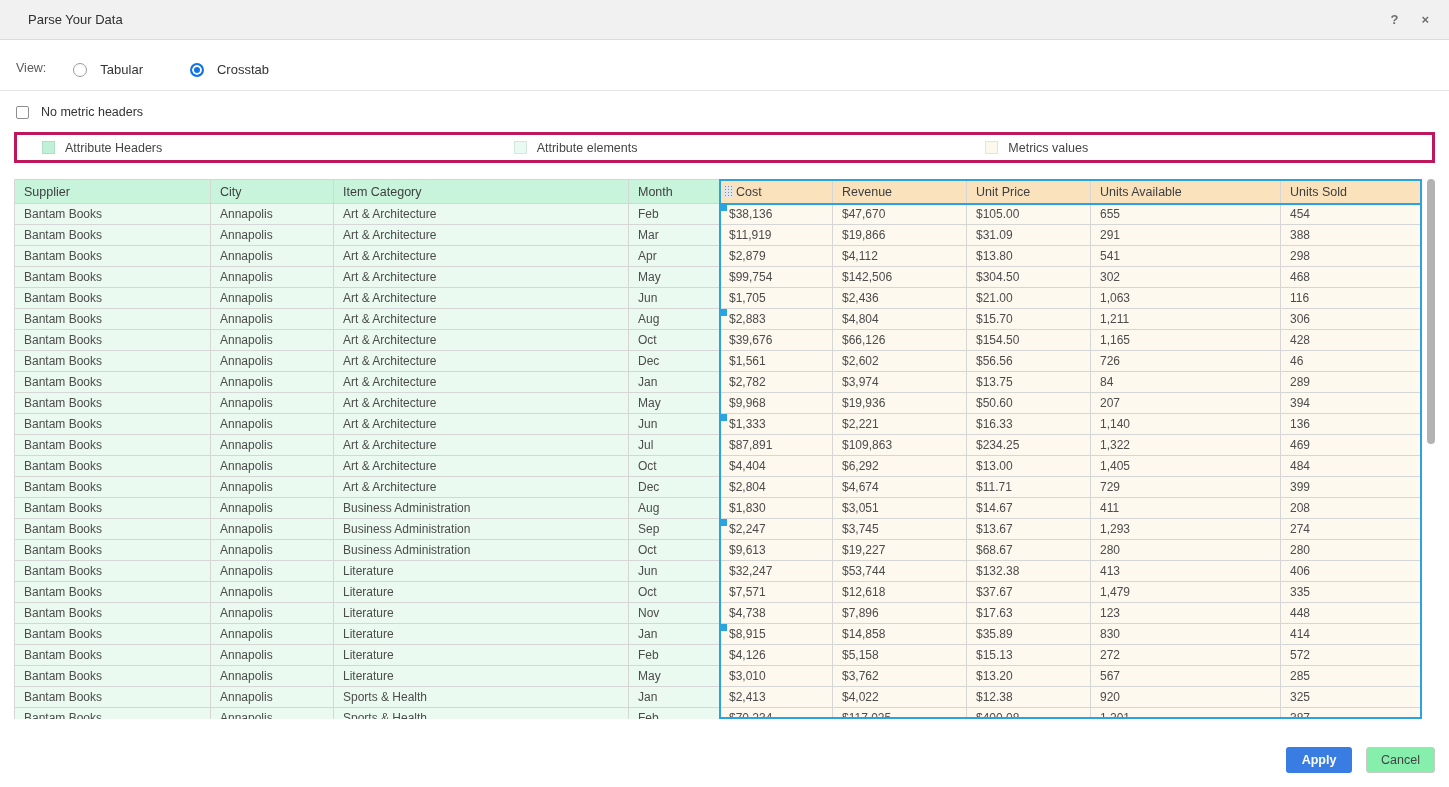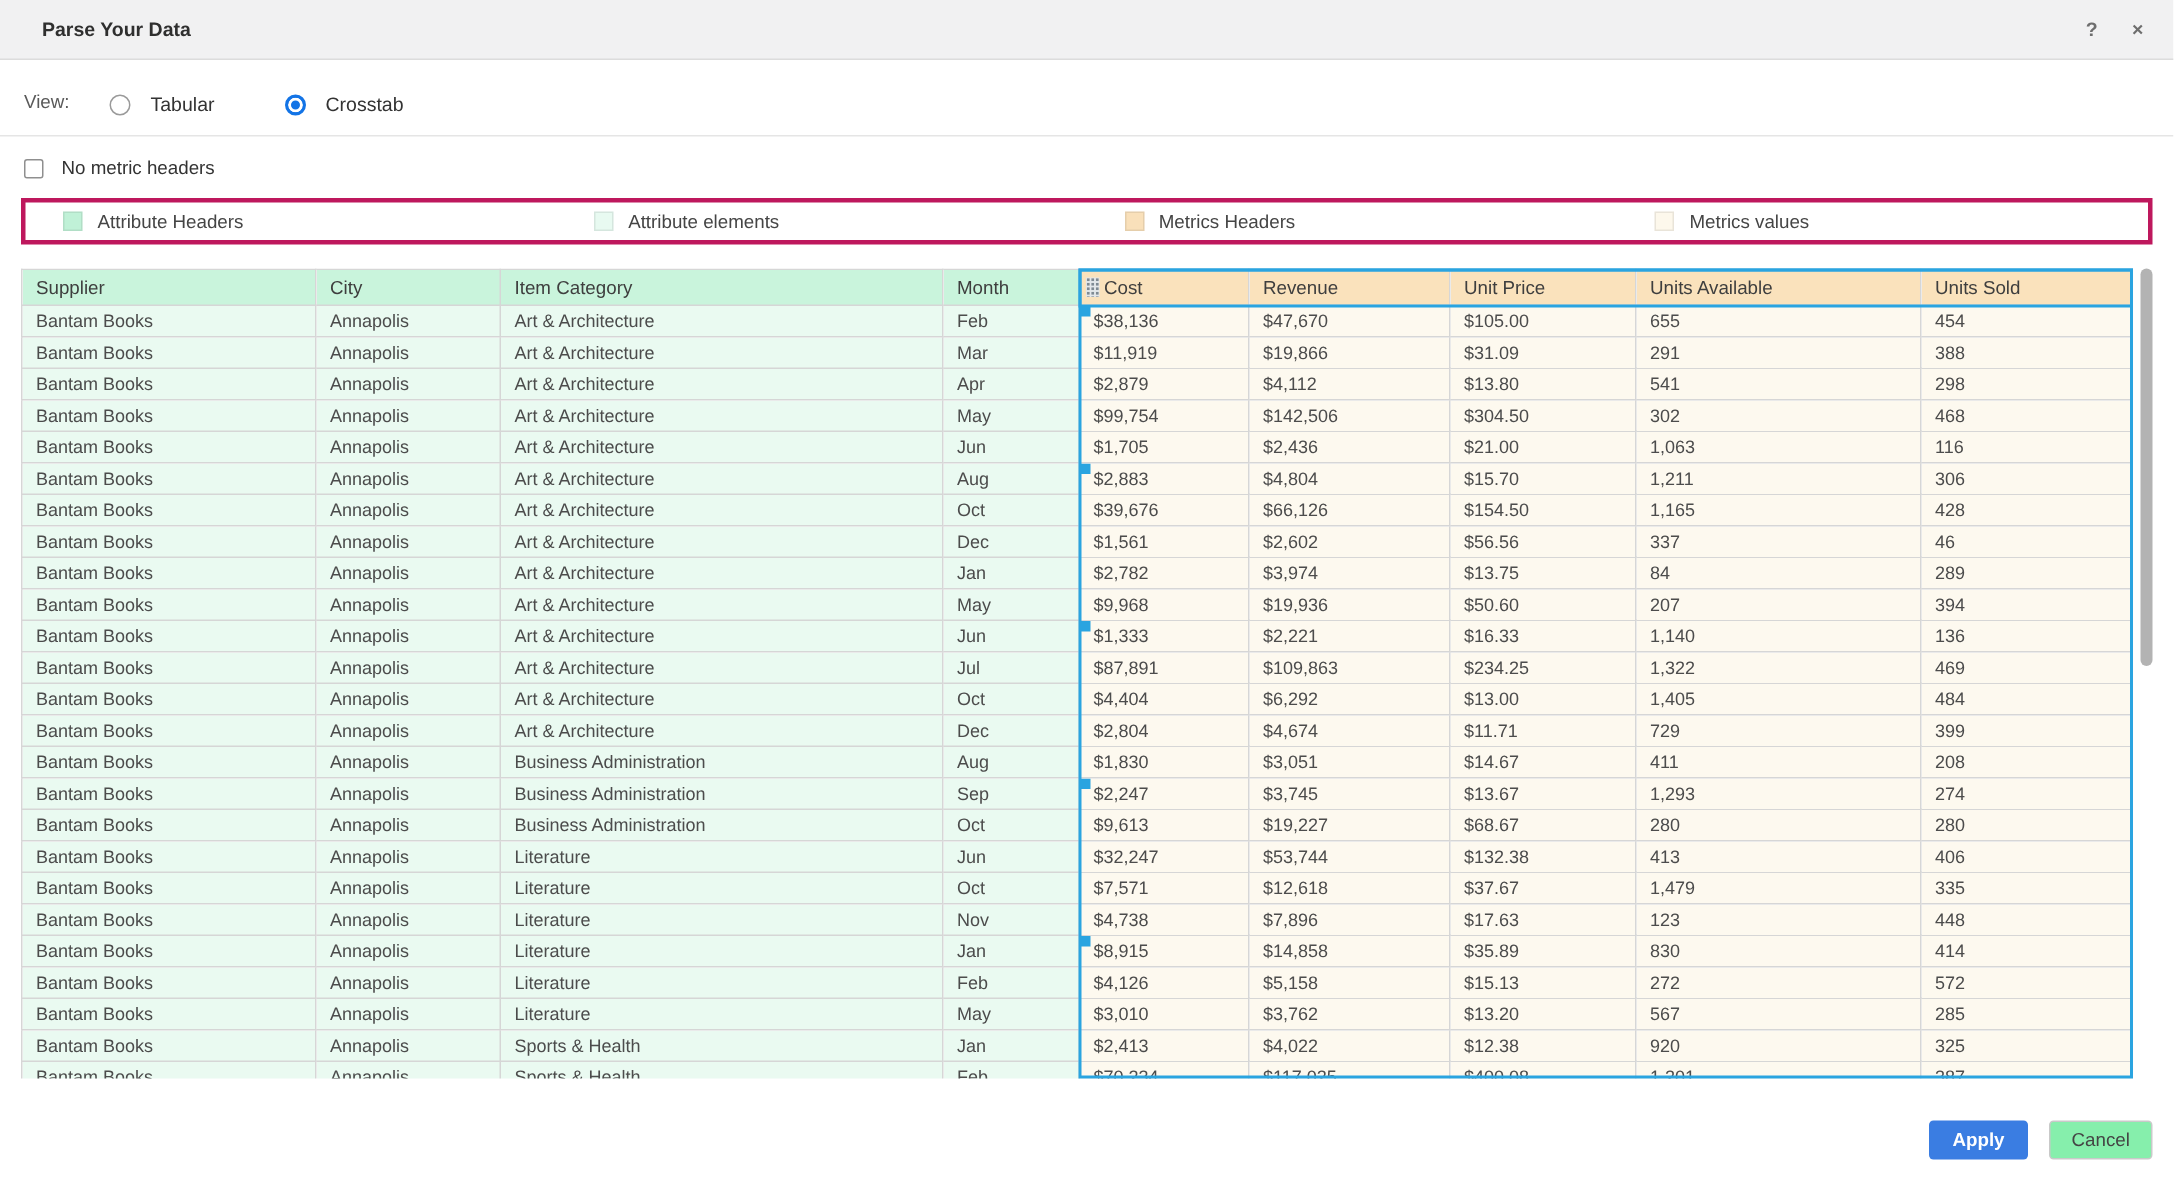--- a/index.html
+++ b/index.html
@@ -9,21 +9,21 @@
     background:#ffffff;
     font-family:"Liberation Sans", sans-serif;
     color:#333;
     overflow:hidden;
   }
   
   .titlebar {
     height:40px; background:#f1f1f2; border-bottom:1px solid #dcdcdc;
     display:flex; align-items:center; padding:0 20px 0 28px;
   }
-  .titlebar .title { font-size:13px; font-weight:700; color:#2f2f2f; flex:1; }
+  .titlebar .title { font-size:13px; font-weight:400; color:#2f2f2f; flex:1; }
   .icon-btn { color:#6e6e6e; font-size:13px; font-weight:700; margin-left:23px; cursor:pointer; line-height:1; }
   
   .view-row { display:flex; margin:21px 0 0 16px; height:17px; }
   .view-label { font-size:12.5px; color:#5a5a5a; margin-right:27px; }
   .radio-option { display:flex; align-items:center; margin-right:47px; cursor:pointer; }
   .radio { width:14px; height:14px; border-radius:50%; border:1px solid #9a9a9a; background:#fff; flex:none; }
   .radio.selected { border:2px solid #1374e6; background:#1374e6; box-shadow:inset 0 0 0 2px #fff; }
   .radio-label { margin-left:13px; font-size:13px; color:#333; }
   
   .divider { border-top:1px solid #e5e5e5; margin-top:12px; }
@@ -104,24 +104,20 @@
 </div>
 
 <div class="legend-bar">
     <div class="legend-item">
       <span class="swatch" style="background: rgb(192, 241, 215);"></span>
       <span class="legend-label">Attribute Headers</span>
     </div>
     <div class="legend-item">
       <span class="swatch" style="background: rgb(232, 250, 241);"></span>
       <span class="legend-label">Attribute elements</span>
-    </div>
-    <div class="legend-item">
-      <span class="swatch" style="background: rgb(249, 224, 186);"></span>
-      <span class="legend-label">Metrics Headers</span>
     </div>
     <div class="legend-item">
       <span class="swatch" style="background: rgb(253, 248, 236);"></span>
       <span class="legend-label">Metrics values</span>
     </div>
   </div>
 
 <div class="table-zone">
   <div class="table-clip">
     <table>
@@ -228,21 +224,21 @@
             <td class="met-c">428</td>
           </tr>
           <tr>
             <td class="attr-c">Bantam Books</td>
             <td class="attr-c">Annapolis</td>
             <td class="attr-c">Art &amp; Architecture</td>
             <td class="attr-c">Dec</td>
             <td class="met-c">$1,561</td>
             <td class="met-c">$2,602</td>
             <td class="met-c">$56.56</td>
-            <td class="met-c">337</td>
+            <td class="met-c">726</td>
             <td class="met-c">46</td>
           </tr>
           <tr>
             <td class="attr-c">Bantam Books</td>
             <td class="attr-c">Annapolis</td>
             <td class="attr-c">Art &amp; Architecture</td>
             <td class="attr-c">Jan</td>
             <td class="met-c">$2,782</td>
             <td class="met-c">$3,974</td>
             <td class="met-c">$13.75</td>

